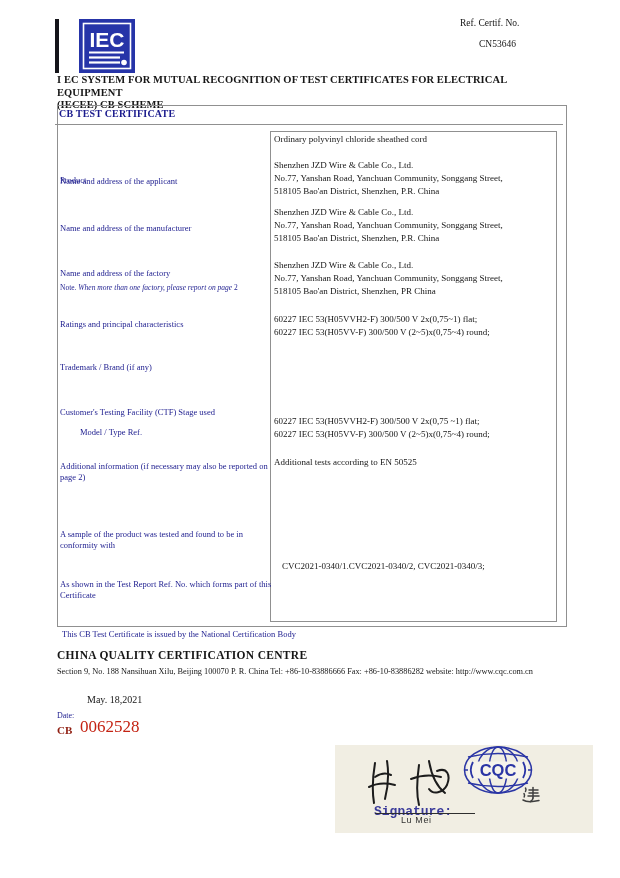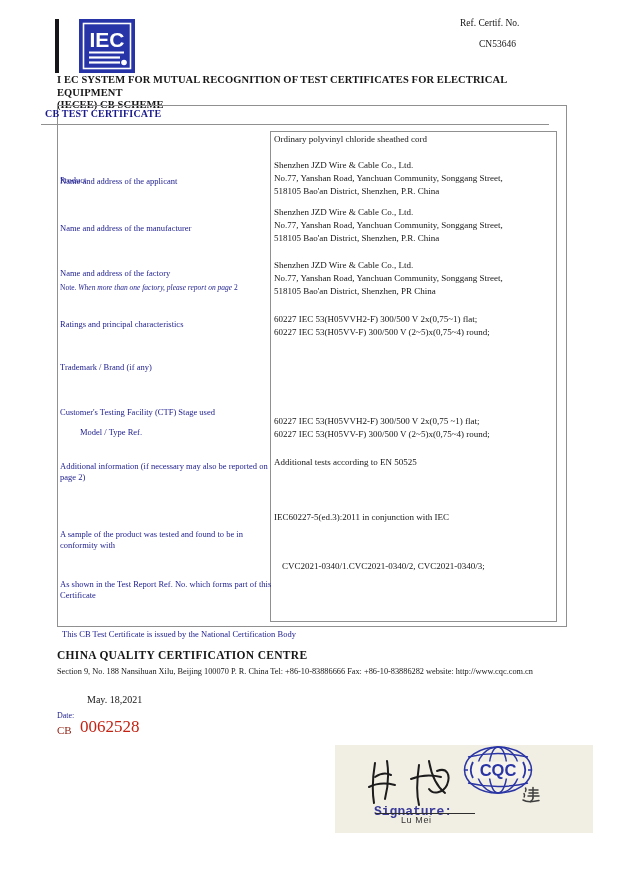--- a/index.html
+++ b/index.html
@@ -19,21 +19,21 @@
   }
   .abs{position:absolute;}
   
   .iec-spine{left:55px;top:19px;width:4px;height:54px;background:#15151a;}
   .iec-box{left:63px;top:18px;width:57px;height:56px;padding-left:16px;}
   .ref-label{left:460px;top:18px;font-size:9.5px;}
   .ref-value{left:479px;top:39px;font-size:9.5px;}
   .scheme-title{left:57px;top:74px;width:512px;font-weight:bold;font-size:10.5px;line-height:12.5px;letter-spacing:.1px;}
   
   .outer-box{left:57px;top:105px;width:508px;height:520px;border:1px solid var(--border-gray);}
-  .cert-title-row{left:41px;top:105px;width:508px;height:19px;border-bottom:1px solid var(--border-gray);}
+  .cert-title-row{left:55px;top:105px;width:508px;height:19px;border-bottom:1px solid var(--border-gray);}
   .cert-title{padding:3px 0 0 4px;color:var(--title-blue);font-weight:bold;font-size:10px;letter-spacing:.2px;}
   .inner-box{left:270px;top:131px;width:285px;height:489px;border:1px solid var(--border-gray);background:#fff;}
   .lbl{color:var(--label-blue);font-size:8.5px;line-height:10.5px;width:205px;}
   .note{color:var(--label-blue);font-size:7.5px;}
   .note i{font-style:italic;}
   .val{color:var(--ink);font-size:9px;line-height:13px;width:276px;}
   
   .l-product{left:60px;top:135px;margin-top:40px;}
   .l-applicant{left:60px;top:176px;}
   .l-manufacturer{left:60px;top:223px;}
@@ -55,21 +55,21 @@
   .v-model{left:274px;top:415px;}
   .v-additional{left:274px;top:456px;}
   .v-conformity{left:274px;top:511px;}
   .v-testreport{left:282px;top:560px;}
   
   .issued-by{left:62px;top:629px;color:var(--label-blue);font-size:8.5px;}
   .ncb-name{left:57px;top:649px;font-weight:bold;font-size:11.5px;letter-spacing:.3px;}
   .ncb-address{left:57px;top:667px;font-size:8.3px;}
   .date-label{left:57px;top:711px;color:var(--label-blue);font-size:8px;}
   .date-value{left:87px;top:694px;font-size:10px;}
-  .cb-prefix{left:57px;top:724px;color:var(--cb-dark-red);font-size:11px;font-weight:normal;}
+  .cb-prefix{left:57px;top:724px;color:var(--cb-dark-red);font-size:11px;font-weight:bold;}
   .cb-number{left:80px;top:717px;color:var(--cb-red);font-size:17px;}
   .sig-region{left:335px;top:745px;width:258px;height:88px;background:var(--signature-bg);}
   .cqc-logo{position:absolute;left:126px;top:0px;width:74px;height:50px;}
   .jian-stamp{position:absolute;left:186px;top:40px;width:20px;height:20px;}
   .handwriting{position:absolute;left:22px;top:8px;width:105px;height:58px;}
   .sig-label{position:absolute;left:3px;top:59px;font-family:Liberation Mono, monospace;font-size:13px;font-weight:bold;color:#3a3a9a;padding-left:36px;}
   .sig-line{position:absolute;left:40px;top:68px;width:100px;border-top:1.2px solid #2e2e2e;}
   .sig-name{position:absolute;left:66px;top:70px;font-family:"Liberation Sans",sans-serif;font-size:9px;letter-spacing:.6px;color:#333;}
 </style>
 </head>
@@ -143,21 +143,20 @@
   </div>
 
   <div class="abs val v-model">
     <div>60227 IEC 53(H05VVH2-F) 300/500 V 2x(0,75 ~1) flat;</div>
     <div>60227 IEC 53(H05VV-F) 300/500 V (2~5)x(0,75~4) round;</div>
   </div>
 
   <div class="abs val v-additional">Additional tests according to EN 50525</div>
 
   <div class="abs val v-conformity">
-    <div>IEC60227-5(ed.3):2011 in conjunction with IEC</div>
   </div>
 
   <div class="abs val v-testreport">CVC2021-0340/1.CVC2021-0340/2, CVC2021-0340/3;</div>
 
   <div class="abs issued-by">This CB Test Certificate is issued by the National Certification Body</div>
   <div class="abs ncb-name">CHINA QUALITY CERTIFICATION CENTRE</div>
   <div class="abs ncb-address">Section 9, No. 188 Nansihuan Xilu, Beijing 100070 P. R. China Tel: +86-10-83886666 Fax: +86-10-83886282 website: http://www.cqc.com.cn</div>
   <div class="abs date-label">Date:</div>
   <div class="abs date-value">May. 18,2021</div>
   <div class="abs cb-prefix">CB</div>

